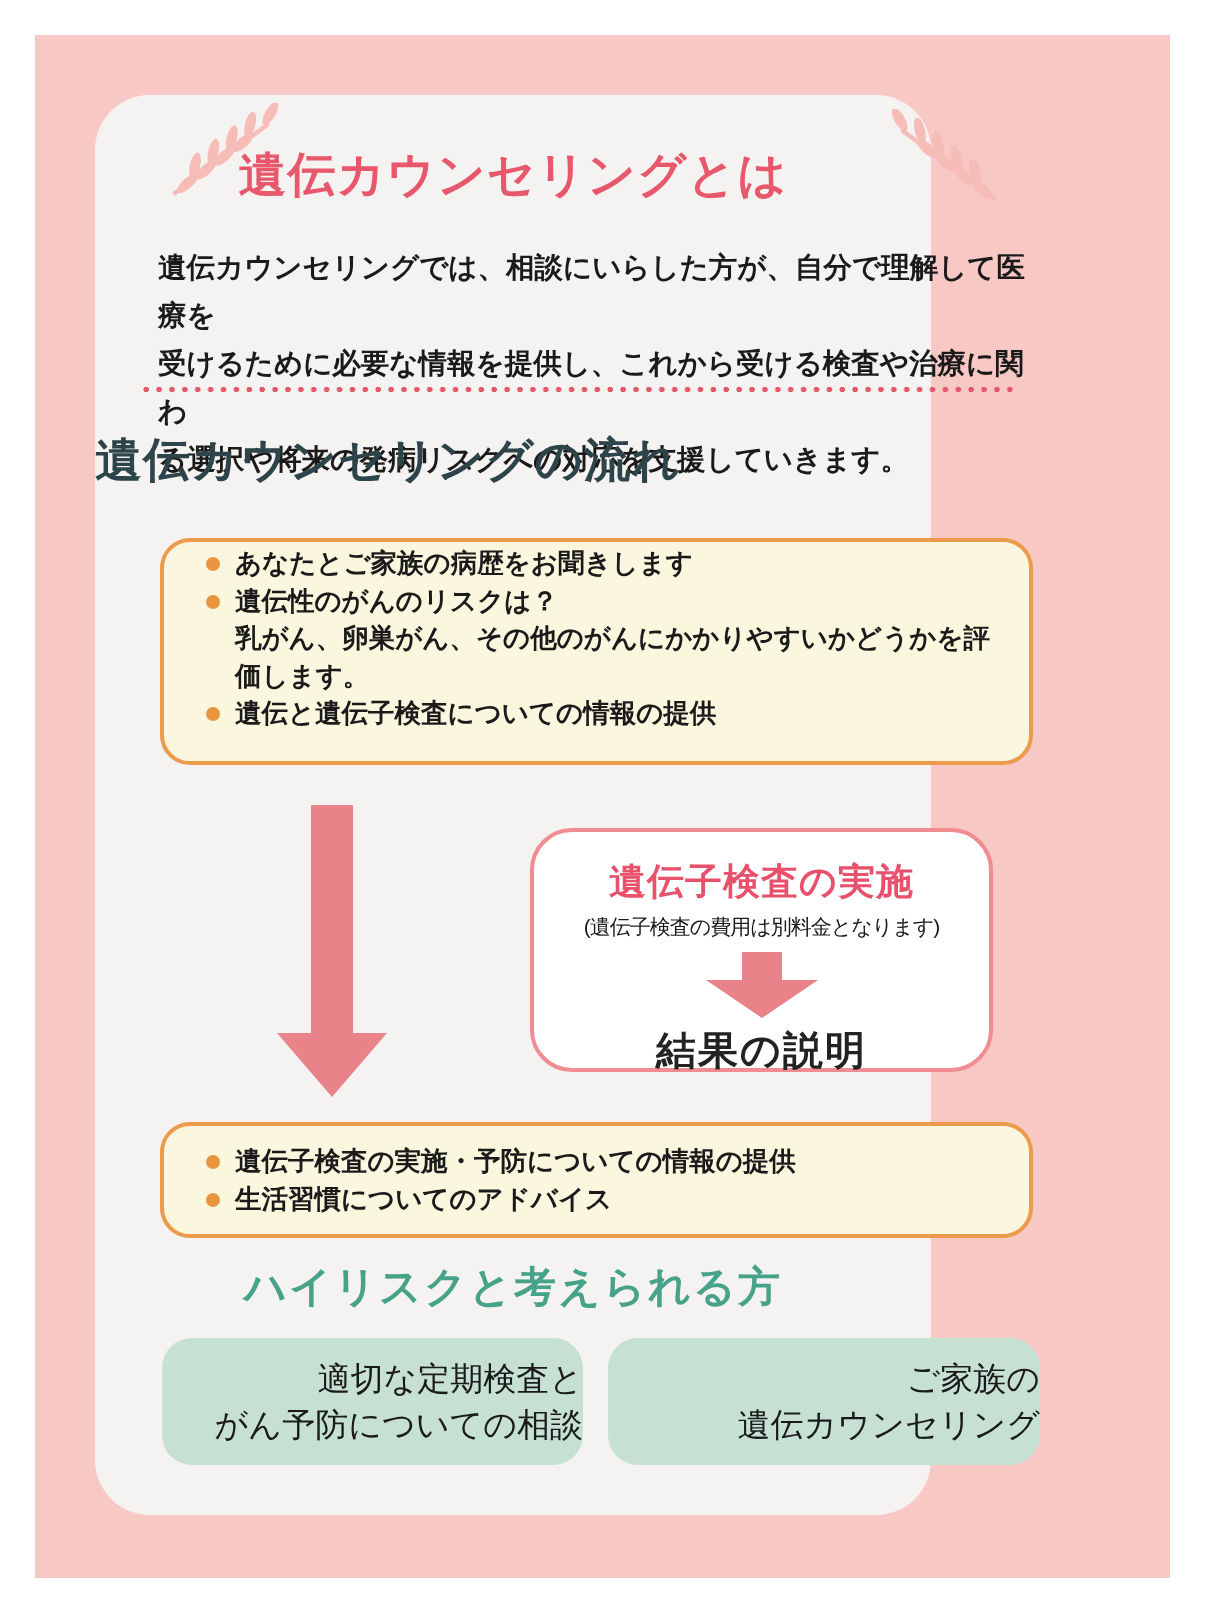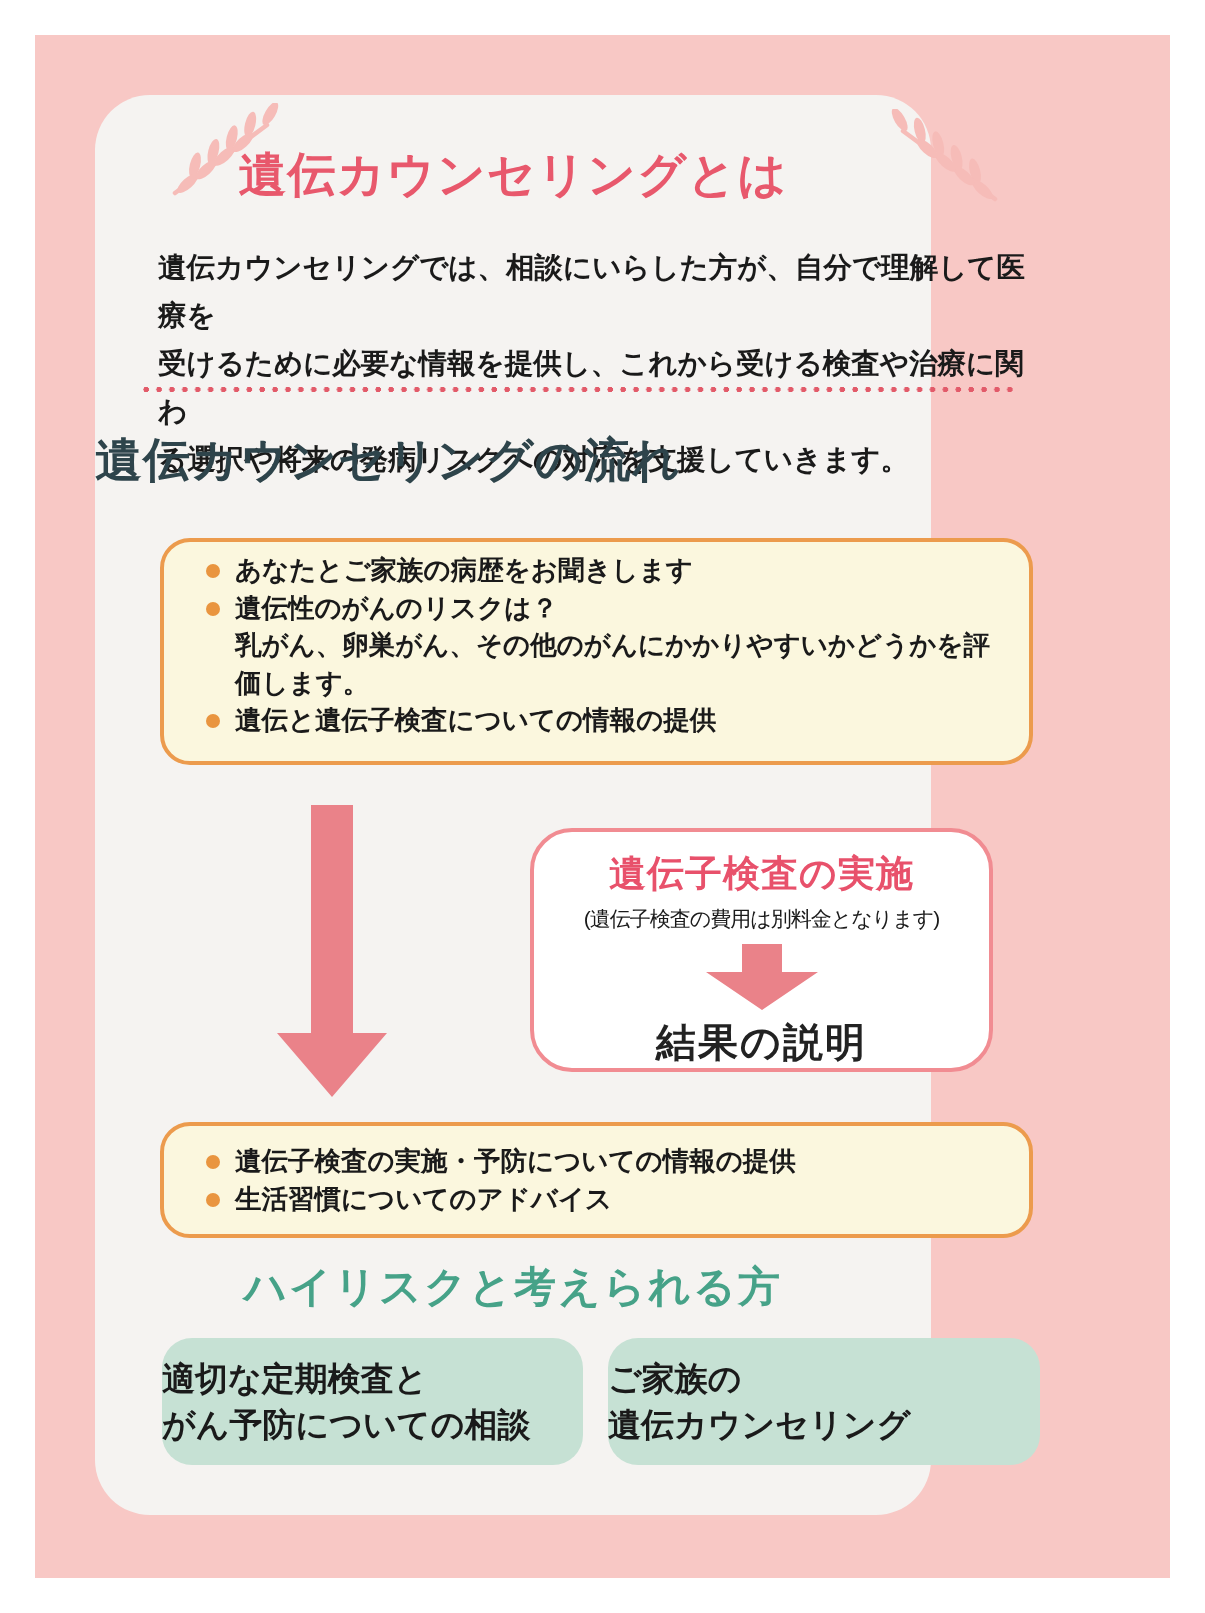--- a/index.html
+++ b/index.html
@@ -37,47 +37,47 @@
 
   .dotted-divider{position:absolute;left:48px;top:291px;width:870px;height:7px;
     background-image:radial-gradient(circle at 3.2px 3.5px,var(--c-dot) 2.6px,rgba(0,0,0,0) 3px);
     background-size:12.9px 7px;background-repeat:repeat-x;}
 
   .flow-heading{position:absolute;top:334px;left:0;width:100%;text-align:left;
     font-size:47px;font-weight:800;color:var(--c-dark);letter-spacing:1px;}
 
   .obox{position:absolute;left:65px;width:873px;background:var(--c-cream);
     border:4px solid var(--c-orange);border-radius:30px;}
-  .obox1{top:443px;height:227px;padding:10px 24px 0 40px;}
+  .obox1{top:443px;height:227px;padding:3px 24px 0 40px;}
   .obox2{top:1027px;height:116px;padding:17px 24px 0 40px;}
   .obox ul{list-style:none;}
   .obox li{position:relative;padding-left:31px;font-size:26.5px;line-height:37.6px;
     font-weight:600;color:var(--c-text);}
   .obox li::before{content:"";position:absolute;left:2px;top:12px;width:14px;height:14px;
     border-radius:50%;background:var(--c-bullet);}
   .obox .detail{display:block;font-weight:600;}
 
   .arrow-long{position:absolute;left:182px;top:710px;width:110px;height:292px;}
   .arrow-long svg{display:block;width:100%;height:100%;}
 
   .pinkbox{position:absolute;left:435px;top:733px;width:463px;height:244px;
     background:#ffffff;border:4px solid var(--c-pinkborder);border-radius:42px;
-    text-align:center;padding-top:17px;}
+    text-align:center;padding-top:25px;}
   .pb-title{font-size:37px;font-weight:800;color:var(--c-pinktitle);letter-spacing:1px;}
   .pb-note{font-size:21px;font-weight:400;color:var(--c-text);margin-top:6px;letter-spacing:-1px;}
   .pb-arrow{width:112px;height:66px;margin:11px auto 5px;}
   .pb-arrow svg{display:block;width:100%;height:100%;}
   .pb-result{font-size:40px;font-weight:600;color:#222222;letter-spacing:2px;}
 
   .hr-heading{position:absolute;top:1164px;left:0;width:100%;text-align:center;
     font-size:42px;font-weight:800;color:var(--c-teal);letter-spacing:2px;}
 
   .gbox{position:absolute;top:1243px;height:127px;background:var(--c-green);
     border-radius:30px;display:flex;flex-direction:column;justify-content:center;
-    text-align:left;font-size:33px;font-weight:700;line-height:46px;color:var(--c-text);}
+    text-align:right;font-size:33px;font-weight:400;line-height:46px;color:var(--c-text);}
   .gbox-left{left:67px;width:421px;}
   .gbox-right{left:513px;width:432px;}
 </style>
 </head>
 <body>
 
 <div class="page">
   <div class="frame">
     <div class="card">
 

